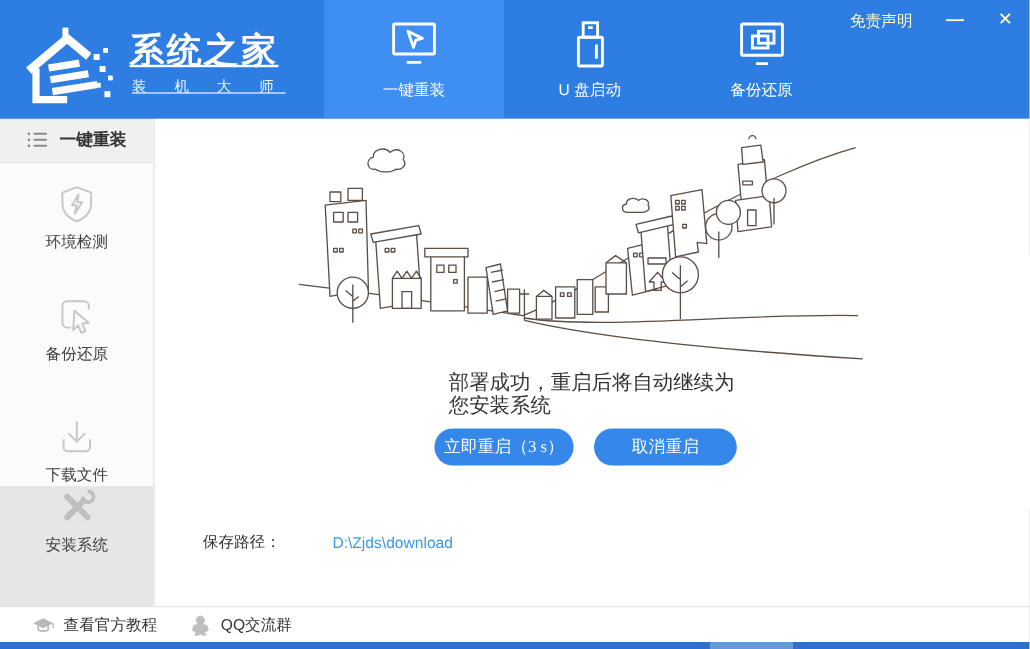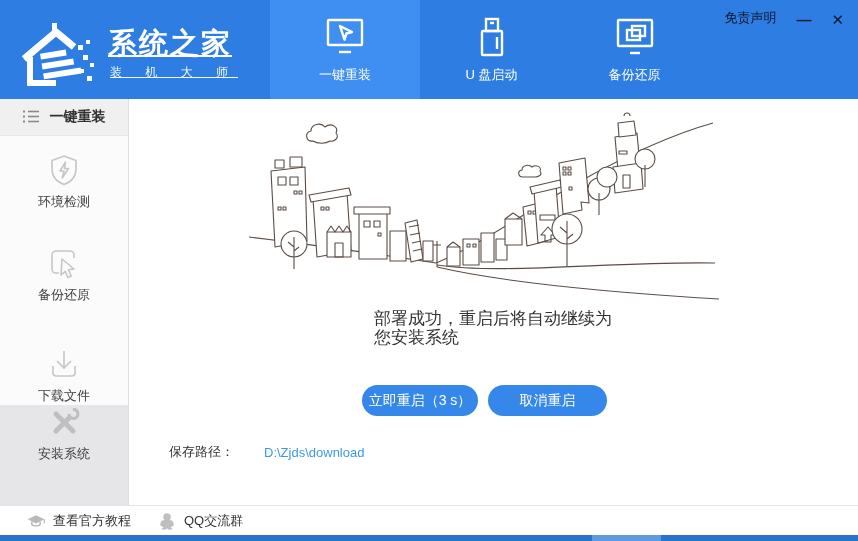--- a/index.html
+++ b/index.html
@@ -11,48 +11,48 @@
   .logo-area { display:flex; align-items:center; padding:10px 0 0 16px; }
   .logo-svg { width:84px; height:72px; flex:none; }
   .brand-text { margin-left:8px; color:#fff;text-decoration:underline; }
   .brand-title { font-size:29px; font-weight:bold; letter-spacing:2px; line-height:1.1; }
   .brand-sub { font-size:12px; letter-spacing:10px; margin-top:5px; margin-left:2px; opacity:.95; }
   .tabs { position:absolute; left:270px; top:0; height:99px; display:flex; }
   .tab { width:143px; height:99px; display:flex; flex-direction:column; align-items:center; justify-content:flex-start; padding-top:14px; color:#fff; cursor:pointer; }
   .tab.active { background:#3f8ef2; width:150px; }
   .tab svg { width:46px; height:46px; }
   .tab-label { font-size:13px; margin-top:6px; }
-  .header-right { position:absolute; right:14px; top:9px; display:flex; align-items:flex-end; gap:20px; color:#0f172a; }
+  .header-right { position:absolute; right:14px; top:9px; display:flex; align-items:flex-start; gap:28px; color:#fef9c3; }
   .disclaimer { font-size:13px; cursor:pointer; }
   .win-btn { font-size:15px; font-weight:bold; cursor:pointer; line-height:1; }
 
   
   .body-row { display:flex; height:406px; }
   .sidebar { width:129px; background:#fbfbfc; border-right:1px solid #e0e0e0; display:flex; flex-direction:column; }
   .side-top { height:40px; background:#f0f0f1; border-bottom:1px solid #e6e6e6; display:flex; align-items:center; justify-content:center; gap:10px; color:#333; font-size:14px; font-weight:bold; cursor:pointer; }
   .side-top svg { width:17px; height:15px; }
   .side-item { display:flex; flex-direction:column; align-items:center; color:#404040; font-size:13px; cursor:pointer; }
   .side-item svg { width:34px; height:34px; margin-bottom:6px; }
   .si-1 { margin-top:17px; }
   .si-2 { margin-top:35px; }
   .si-3 { margin-top:43px; }
   .side-item.active { margin-top:auto; height:110px; background:#e6e6e8; justify-content:flex-start; }
   .main { position:relative; flex:1; background:#fff; }
 
   .illu { position:absolute; left:118px; top:12px; width:475px; height:195px; }
   .illu path, .illu rect, .illu circle, .illu line, .illu polygon, .illu polyline { vector-effect:non-scaling-stroke; }
 
   .deploy-text { position:absolute; left:245px; top:210px; width:270px; font-size:17px; color:#333; line-height:1.12; font-family:"Liberation Serif","DejaVu Serif",serif; }
-  .btn-row { position:absolute; left:233px; top:286px; display:flex; gap:10px; }
+  .btn-row { position:absolute; left:233px; top:258px; display:flex; gap:17px;font-family:Liberation Serif, serif; }
   .pill-btn { height:31px; border:none; border-radius:16px; background:#3687ea; color:#fff; font-size:14px; cursor:pointer; font-family:inherit; }
   .btn-restart { width:116px; }
   .btn-cancel { width:119px;text-align:center; }
   .save-row { position:absolute; left:40px; top:344px; display:flex; align-items:center; font-size:13px; }
   .save-label { color:#333; }
-  .save-link { color:#3b9ae8; margin-left:30px; cursor:pointer; text-decoration:none; }
+  .save-link { color:#3b9ae8; margin-left:43px; cursor:pointer; text-decoration:none; }
 
   
   .footer { height:30px; background:#fff; border-top:1px solid #e4e4e4; display:flex; align-items:center; padding:0 13px 0 26px;text-align:center; }
   .foot-item { display:flex; align-items:center; gap:7px; font-size:13px; color:#333; cursor:pointer; }
   .foot-item + .foot-item { margin-left:26px; }
   .foot-item svg { width:20px; height:18px; }
   .status-text { margin-left:auto; font-size:12px; color:#333; white-space:nowrap; overflow:hidden; }
 
   .taskbar-strip { height:6px; background:linear-gradient(90deg,#2a72cc 0%,#2a72cc 69%,#5f9ade 69%,#5f9ade 77%,#2a72cc 77%,#2a72cc 100%); }
 </style>

